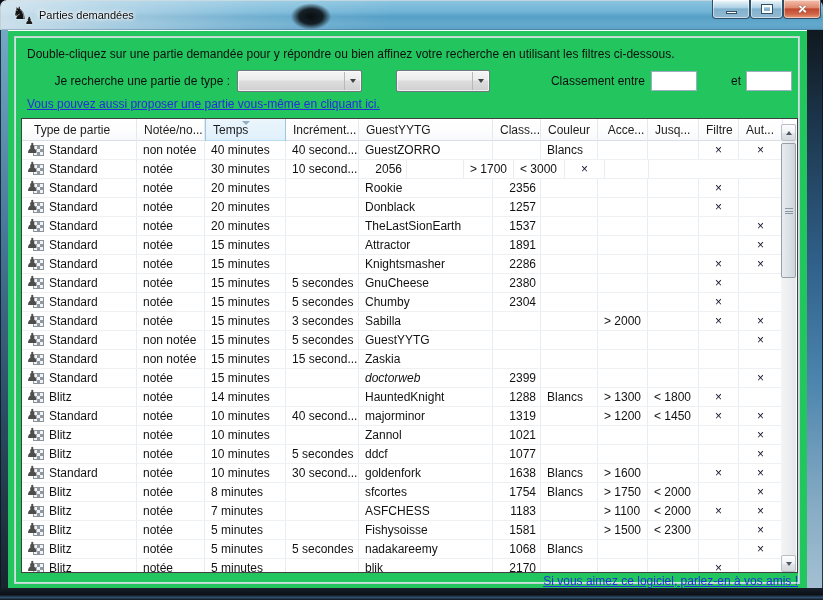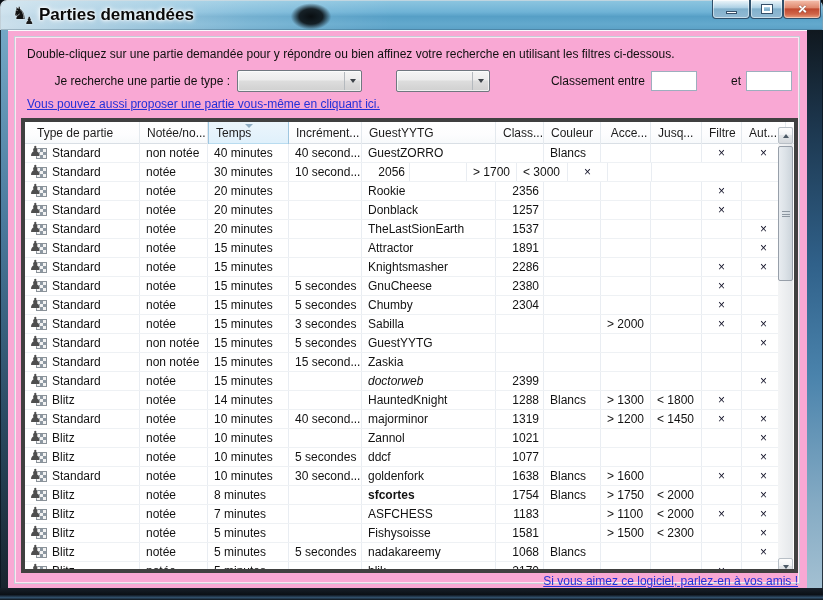--- a/index.html
+++ b/index.html
@@ -19,22 +19,22 @@
     box-shadow: inset 0 1px 0 rgba(255,255,255,.55), inset 1px 0 0 rgba(255,255,255,.35), inset -1px 0 0 rgba(255,255,255,.2), inset 0 0 0 1px rgba(30,60,80,.25);
   }
   #titlebar .blob { position:absolute; left:280px; top:0; width:62px; height:30px;
     background: radial-gradient(ellipse 26px 17px at 50% 55%, rgba(6,9,11,.97) 0%, rgba(8,12,15,.88) 45%, rgba(30,60,75,0) 78%); }
   .title-row { position:absolute; left:12px; top:0; height:30px; display:flex; align-items:center; gap:6px; }
   .wicon { position:relative; width:21px; height:19px; }
   .wicon .knight { position:absolute; left:0; top:-2px; font-size:17px; line-height:19px; color:#131313;
      text-shadow:0 0 2px rgba(255,255,255,.9); }
   .wicon .tiny-pawn { position:absolute; right:-1px; bottom:-1px; font-size:10px; line-height:10px; color:#1c1c1c;
      text-shadow:0 0 2px rgba(255,255,255,.9); }
-  .title-text { font-size:17px; color:#0a0a0a;
-    text-shadow:0 0 6px #fff, 0 0 4px #fff, 0 0 2px #fff; white-space:nowrap;font-weight:bold; }
+  .title-text { font-size:11px; color:#0a0a0a;
+    text-shadow:0 0 6px #fff, 0 0 4px #fff, 0 0 2px #fff; white-space:nowrap; }
   
   .win-btn { position:absolute; top:0; height:19px; border:1px solid #30506a; border-top:none;
     border-radius:0 0 4px 4px;
     background: linear-gradient(180deg, rgba(255,255,255,.85) 0%, rgba(215,228,238,.55) 42%, rgba(140,168,190,.50) 50%, rgba(185,205,222,.65) 100%);
     box-shadow: inset 0 0 0 1px rgba(255,255,255,.5);
     display:flex; align-items:center; justify-content:center; cursor:default; }
   #btn-min { left:712px; width:38px; }
   #btn-max { left:750px; width:33px; }
   #btn-close { left:783px; width:38px;
     background: linear-gradient(180deg,#f5c0ae 0%,#e08a70 42%,#c04a30 50%,#d06448 78%,#e8a080 100%);
@@ -50,21 +50,21 @@
   #border-left { position:absolute; left:0; top:30px; width:8px; height:558px;
     background:linear-gradient(180deg,#74a8c6 0%,#49799c 35%,#2a4a62 70%,#18242e 100%);
     box-shadow: inset 1px 0 0 rgba(10,20,30,.8); }
   #border-right { position:absolute; left:807px; top:30px; width:16px; height:558px;
     background:linear-gradient(180deg,#10181f 0%,#1d3850 18%,#30618a 42%,#4a83ac 62%,#85abc4 85%,#a3c0d2 100%);
     box-shadow: inset -1px 0 0 rgba(10,20,30,.8); }
   #border-bottom { position:absolute; left:0; top:588px; width:823px; height:12px;
     background:linear-gradient(180deg,#17202a 0%,#0b1016 55%,#31506c 80%,#0d1319 100%); }
   
   #client { position:absolute; left:8px; top:30px; width:799px; height:558px;
-    background:#f9a8d4; box-shadow: inset 0 1px 0 #f8fbfd; }
+    background:#22c55e; box-shadow: inset 0 1px 0 #f8fbfd; }
   #panel { position:absolute; left:6px; top:6px; width:786px; height:548px;
     border:1px solid #c6cfd8; box-shadow: inset 0 0 0 1px rgba(255,255,255,.7); }
   .intro { position:absolute; left:19px; top:17px; white-space:nowrap; color:#101010; }
   .lbl { position:absolute; color:#101010; }
   #type-label { left:19px; top:44px; width:203px; text-align:right; }
   #rating-label { left:497px; top:44px; width:140px; text-align:right; }
   #and-label { left:723px; top:44px; }
   .combo { position:absolute; top:40px; height:22px; border:1px solid #707880; border-radius:2px;
     background:linear-gradient(180deg,#f5f5f5 0%,#ececec 45%,#dddddd 50%,#d0d0d0 100%);
     box-shadow: inset 0 0 0 1px rgba(255,255,255,.65); }
@@ -75,21 +75,21 @@
     border-left:1px solid #b4b9be; display:flex; align-items:center; justify-content:center; }
   .arr-down { width:0; height:0; border-left:3.5px solid transparent; border-right:3.5px solid transparent; border-top:4px solid #3c4248; }
   .tbox { position:absolute; top:41px; width:46px; height:20px; border:1px solid #9daebe; background:#fff; font:inherit; padding:1px 3px; }
   #rating-min { left:643px; }
   #rating-max { left:738px; }
   .link { color:#2430d8; text-decoration:underline; white-space:nowrap; cursor:pointer; }
   #propose-link { position:absolute; left:19px; top:67px; }
   #footer-link { position:absolute; right:9px; top:544px; }
   
   #table { position:absolute; left:13px; top:88px; width:777px; height:455px;
-    border:4px solid #404040; background:#fff; overflow:hidden; }
+    border:1px solid #404040; background:#fff; overflow:hidden; }
   #table-header { position:absolute; left:0; top:0; right:0; height:22px; display:flex;
     background:linear-gradient(180deg,#ffffff 0%,#fdfdfe 60%,#f7f9fb 100%);
     border-bottom:1px solid #d9dfe5; }
   .hcell { position:relative; height:22px; line-height:22px; padding-left:7px; white-space:nowrap; overflow:hidden;
     border-right:1px solid #e4e9ee; color:#1c1c1c; flex:0 0 auto; }
   .hcell.c0 { padding-left:12px; }
   .hcell.sorted { background:linear-gradient(180deg,#ebf5fc 0%,#dff0fb 100%);
     border-left:1px solid #9ec6e0; border-right:1px solid #9ec6e0;
     box-shadow: inset 0 -1px 0 #b9dcf0; }
   .sort-arrow { position:absolute; top:2px; left:50%; margin-left:-4px; width:0; height:0;
@@ -537,21 +537,21 @@
             <div class="tcell c0" style="width: 115px;">
               <span class="pico">
                 <span class="board"></span>
                 <span class="pawn">♟</span>
               </span>
               <span>Blitz</span>
             </div>
             <div class="tcell c1" style="width: 68px;">notée</div>
             <div class="tcell c2" style="width: 81px;">8 minutes</div>
             <div class="tcell c3" style="width: 73px;"></div>
-            <div class="tcell c4" style="width: 134px; font-weight: bold;">sfcortes</div>
+            <div class="tcell c4" style="width: 134px;">sfcortes</div>
             <div class="tcell c5" style="width: 48px;">1754</div>
             <div class="tcell c6" style="width: 57px;">Blancs</div>
             <div class="tcell c7" style="width: 50px;">&gt; 1750</div>
             <div class="tcell c8" style="width: 51px;">&lt; 2000</div>
             <div class="tcell c9" style="width: 40px;"></div>
             <div class="tcell c10" style="width: 44px;">×</div>
           </div>
           <div class="trow">
             <div class="tcell c0" style="width: 115px;">
               <span class="pico">

